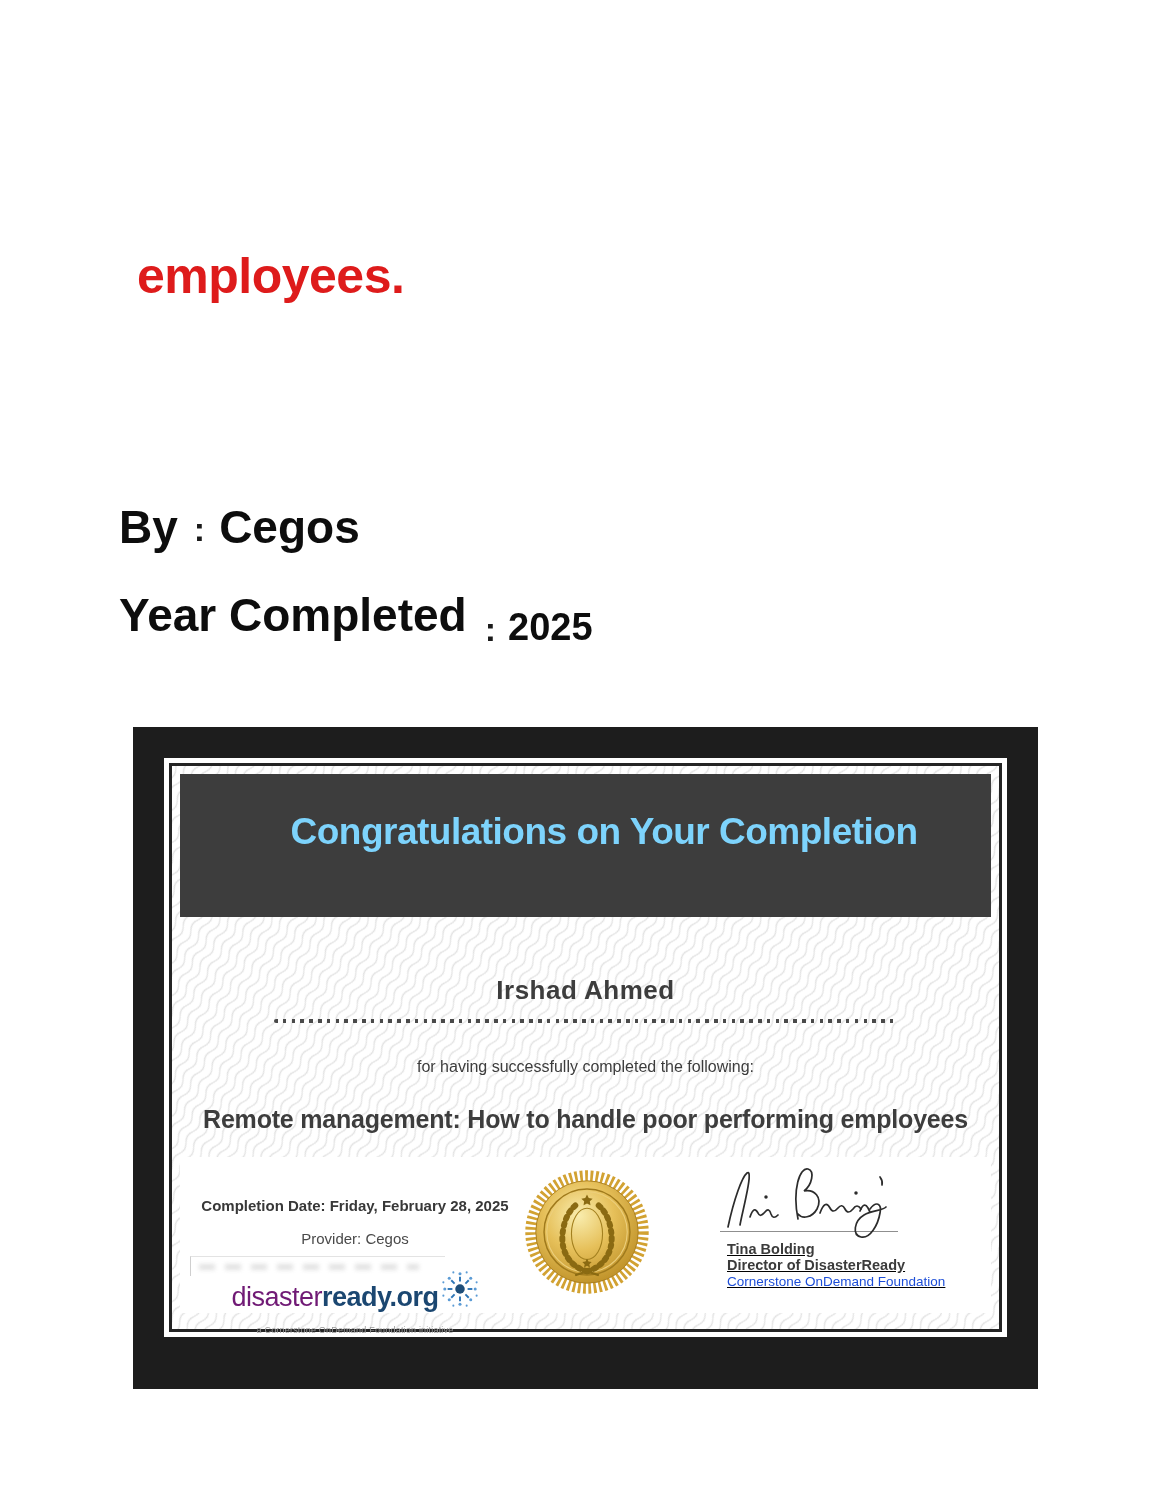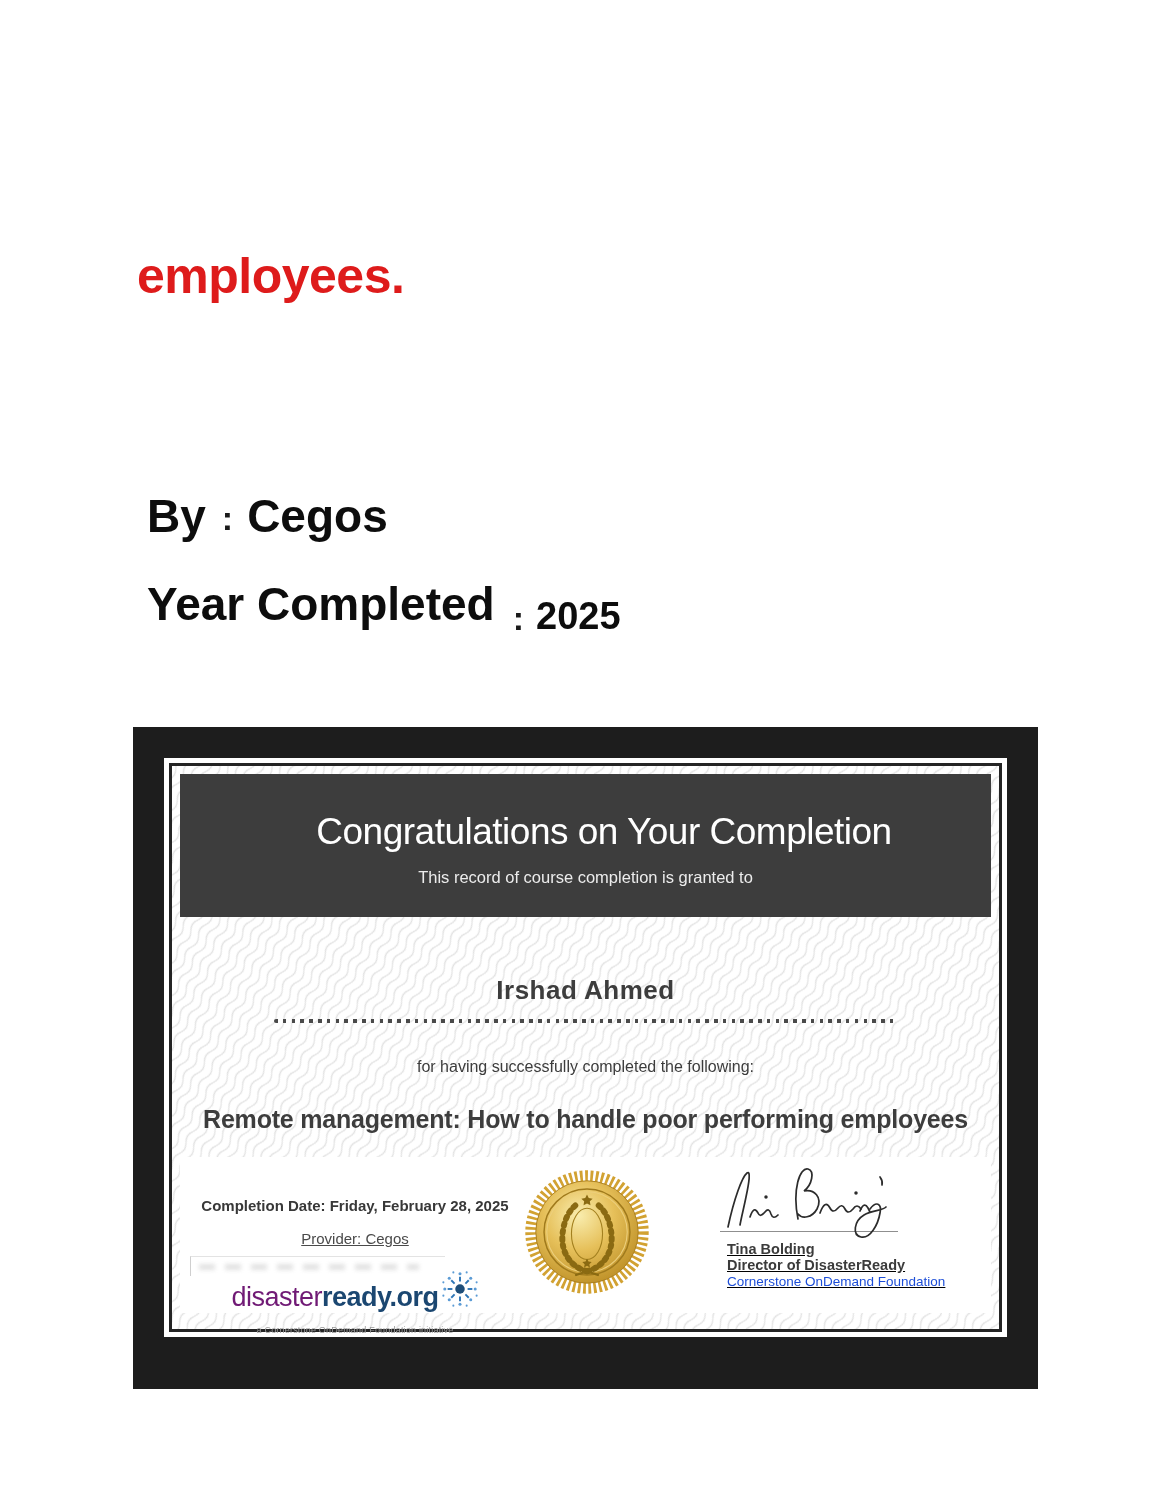--- a/index.html
+++ b/index.html
@@ -12,22 +12,22 @@
   }
 
   
   .heading {
     position:absolute; left:137px; top:238px; width:900px;
     font-size:50px; line-height:77px; font-weight:bold;
     color:var(--accent-red,#de1b1b);
     letter-spacing:-0.5px;
   }
   .meta-line {
-    position:absolute; left:147px;
-    font-weight:bold; color:#0d0d0d; font-size:46px; line-height:56px;
+    position:absolute; left:119px;
+    font-weight:bold; color:#0d0d0d; font-size:46px; line-height:78px;
     white-space:nowrap;
   }
   .meta-byline { top:488px; }
   .meta-year { top:576px; }
   .meta-sep {
     display:inline-block; font-weight:bold; font-size:34px;
     margin:0 14px 0 16px; position:relative; top:-2px; color:#1a1a1a;
   }
   .meta-year .meta-sep { top:10px; margin:0 12px 0 18px; }
   .meta-year .meta-value {
@@ -55,21 +55,21 @@
     background:#fdfdfd; padding:8px;
   }
   .waves-svg { position:absolute; left:0; top:0; width:100%; height:100%; z-index:0; }
   .cert-content { position:relative; z-index:1; width:100%; height:100%; }
 
   .cert-header {
     height:143px; background:#3d3d3d; text-align:center;
     padding-top:37px;
   }
   .cert-title {
-    color:#ffffff; font-weight:normal; font-size:37px; line-height:42px;
+    color:#7dd3fc; font-weight:bold; font-size:37px; line-height:42px;
     letter-spacing:-0.5px;
     padding-left:37px;
   }
   .cert-subtitle {
     color:#ececec; font-size:16.5px; margin-top:15px;
   }
 
   .cert-body { height:240px; text-align:center; }
   .recipient-name {
     padding-top:58px; font-size:26px; font-weight:bold; color:#3d3d3d;
@@ -84,21 +84,21 @@
   .course-title {
     margin-top:29px; font-size:25px; font-weight:bold; color:#3d3d3d;
     letter-spacing:-0.2px;
   }
 
   .cert-footer {
     position:relative; height:156px; background:#ffffff;
   }
   .foot-left { position:absolute; left:10px; top:40px; width:330px;text-align:center; }
   .completion-date { font-size:15px; font-weight:bold; color:#383838; }
-  .provider-line { font-size:15px; color:#4a4a4a; margin-top:16px;text-decoration:underline; }
+  .provider-line { font-size:15px; color:#4a4a4a; margin-top:16px; }
   .redacted-box {
     margin-top:9px; width:255px; height:20px; background:#ffffff;
     border-left:1px solid #cfcfcf; border-top:1px solid #e3e3e3;
     position:relative; overflow:hidden;
   }
   .redacted-smudge {
     position:absolute; left:8px; top:7px; width:220px; height:6px;
     background:repeating-linear-gradient(90deg, rgba(140,140,140,.45) 0 16px, transparent 16px 26px);
     filter:blur(2px); opacity:.55;
   }
@@ -144,21 +144,20 @@
             </pattern>
           </defs>
           <rect width="100%" height="100%" fill="#ffffff"></rect>
           <rect width="100%" height="100%" fill="url(#wavesPat)" opacity="0.75"></rect>
         </svg>
 
         <div class="cert-content">
 
           <div class="cert-header">
             <div class="cert-title">Congratulations on Your Completion</div>
-            <div class="cert-subtitle">This record of course completion is granted to</div>
           </div>
 
           <div class="cert-body">
             <div class="recipient-name">Irshad Ahmed</div>
             <div class="dotted-rule"></div>
             <div class="completion-intro">for having successfully completed the following:</div>
             <div class="course-title">Remote management: How to handle poor performing employees</div>
           </div>
 
           <div class="cert-footer">

